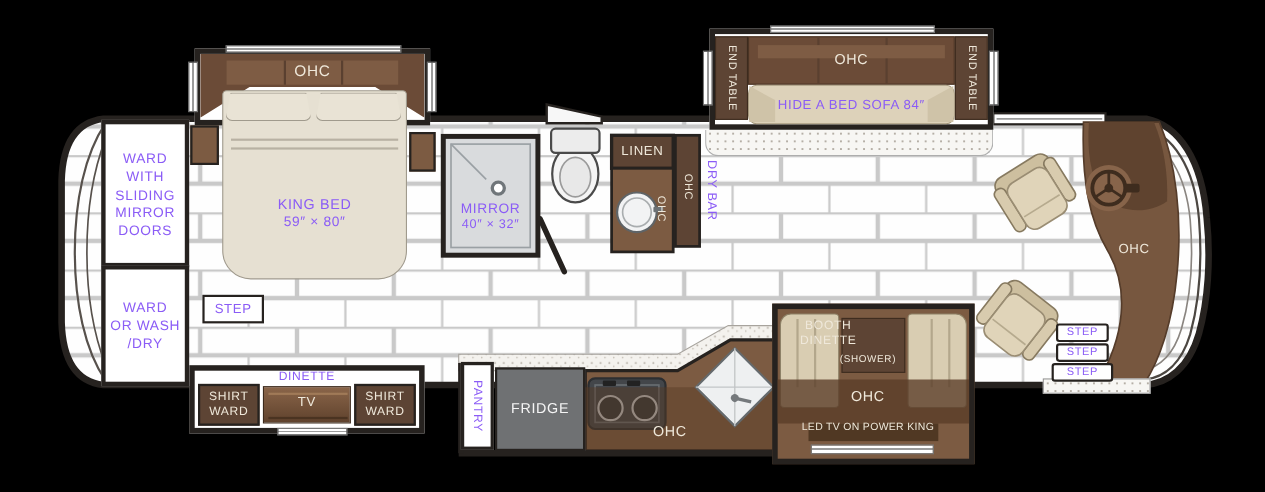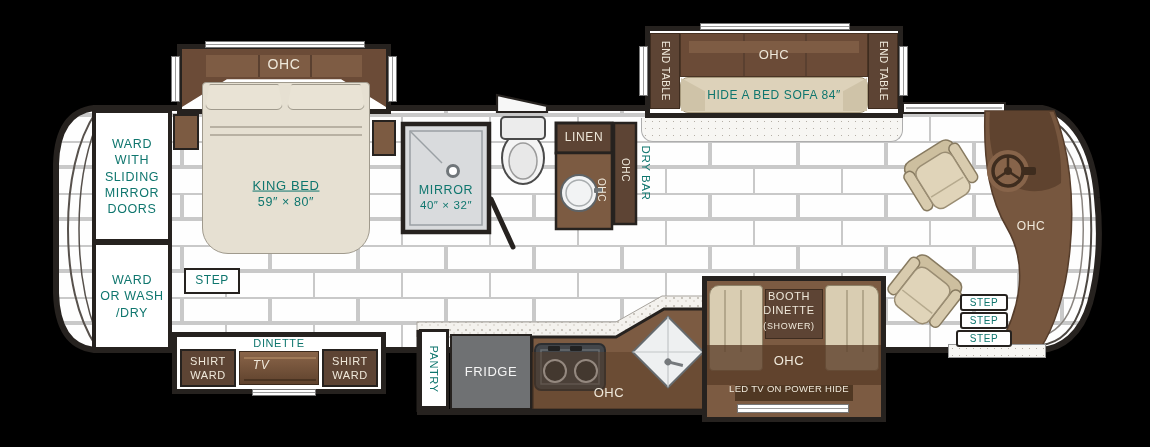--- a/index.html
+++ b/index.html
@@ -1,21 +1,21 @@
 <!DOCTYPE html>
 <html><head>
 <meta charset="utf-8">
 <style>
   html,body{margin:0;padding:0;background:#000;}
   #plan{position:relative;width:1150px;height:447px;background:#000;overflow:hidden;
         font-family:"Liberation Sans",sans-serif;}
   #plan *{box-sizing:border-box;}
   .abs{position:absolute;}
   .frame{position:absolute;border:5px solid #26221f;background:#fff;z-index:2;}
-  .lbl{position:absolute;transform:translate(-50%,-50%);color:#0f766e;letter-spacing:.6px;
+  .lbl{position:absolute;transform:translate(-50%,-50%);color:#8b5cf6;letter-spacing:.6px;
        text-align:center;white-space:pre-line;line-height:1.3;z-index:10;font-size:12px;}
   .cream{color:#efe8da;}
   .white{color:#f5f5f5;}
   .vtext{writing-mode:vertical-rl;}
   .s9{font-size:9px;}.s95{font-size:9.5px;}.s10{font-size:10px;}
   .s11{font-size:11px;}.s115{font-size:11.5px;}.s125{font-size:12.5px;}.s13{font-size:13px;}.s14{font-size:14px;}
   .box{position:absolute;z-index:3;}
   .darkcab{background:#5d4434;border:2px solid #26221f;}
   .win{position:absolute;z-index:6;background:linear-gradient(to bottom,#fff 38%,#9b9b9b 38%,#9b9b9b 62%,#fff 62%);border:1px solid #777;}
   .winv{position:absolute;z-index:6;background:linear-gradient(to right,#fff 38%,#9b9b9b 38%,#9b9b9b 62%,#fff 62%);border:1px solid #777;}
@@ -201,45 +201,45 @@
 
   <div class="lbl s125" style="left:132px;top:177px;">WARD
 WITH
 SLIDING
 MIRROR
 DOORS</div>
   <div class="lbl s125" style="left:132px;top:296px;">WARD
 OR WASH
 /DRY</div>
   <div class="lbl s14 cream" style="left:284px;top:64px;">OHC</div>
-  <div class="lbl s13" style="left:286px;top:186px;text-decoration:underline;">KING BED</div>
+  <div class="lbl s13" style="left:286px;top:186px;">KING BED</div>
   <div class="lbl s125" style="left:286px;top:202px;">59″ × 80″</div>
   <div class="lbl" style="left:212px;top:281px;">STEP</div>
   <div class="lbl s11" style="left:279px;top:343px;">DINETTE</div>
   <div class="lbl s11 cream" style="left:208px;top:368px;">SHIRT
 WARD</div>
-  <div class="lbl s12 cream" style="left:261px;top:366px;font-style:italic;">TV</div>
+  <div class="lbl s12 cream" style="left:279px;top:366px;">TV</div>
   <div class="lbl s11 cream" style="left:350px;top:368px;">SHIRT
 WARD</div>
   <div class="lbl s125" style="left:446px;top:190px;">MIRROR</div>
   <div class="lbl s115" style="left:446px;top:205px;">40″ × 32″</div>
   <div class="lbl s12 cream" style="left:584px;top:138px;">LINEN</div>
   <div class="lbl s10 cream vtext" style="left:601px;top:190px;">OHC</div>
   <div class="lbl s10 cream vtext" style="left:625px;top:170px;">OHC</div>
   <div class="lbl s115 vtext" style="left:646px;top:173px;">DRY BAR</div>
   <div class="lbl s10 cream vtext" style="left:665px;top:71px;">END TABLE</div>
   <div class="lbl s13 cream" style="left:774px;top:55px;">OHC</div>
   <div class="lbl" style="left:774px;top:96px;">HIDE A BED SOFA 84″</div>
   <div class="lbl s10 cream vtext" style="left:883px;top:71px;">END TABLE</div>
   <div class="lbl s11 vtext" style="left:434px;top:369px;">PANTRY</div>
   <div class="lbl s13 white" style="left:491px;top:372px;">FRIDGE</div>
   <div class="lbl s13 cream" style="left:609px;top:393px;">OHC</div>
-  <div class="lbl s11 cream" style="left:789px;top:303px;">BOOTH
+  <div class="lbl s11 cream" style="left:753px;top:303px;">BOOTH
 DINETTE</div>
   <div class="lbl s9 cream" style="left:789px;top:327px;">(SHOWER)</div>
   <div class="lbl s13 cream" style="left:789px;top:361px;">OHC</div>
-  <div class="lbl s95 cream" style="left:789px;top:389px;letter-spacing:.3px;">LED TV ON POWER HIDE</div>
+  <div class="lbl s95 cream" style="left:789px;top:389px;letter-spacing:.3px;">LED TV ON POWER KING</div>
   <div class="lbl s10" style="left:984px;top:302px;">STEP</div>
   <div class="lbl s10" style="left:984px;top:320px;">STEP</div>
   <div class="lbl s10" style="left:984px;top:338px;">STEP</div>
   <div class="lbl s12 cream" style="left:1031px;top:227px;">OHC</div>
 
 </div>
 
 </body></html>

